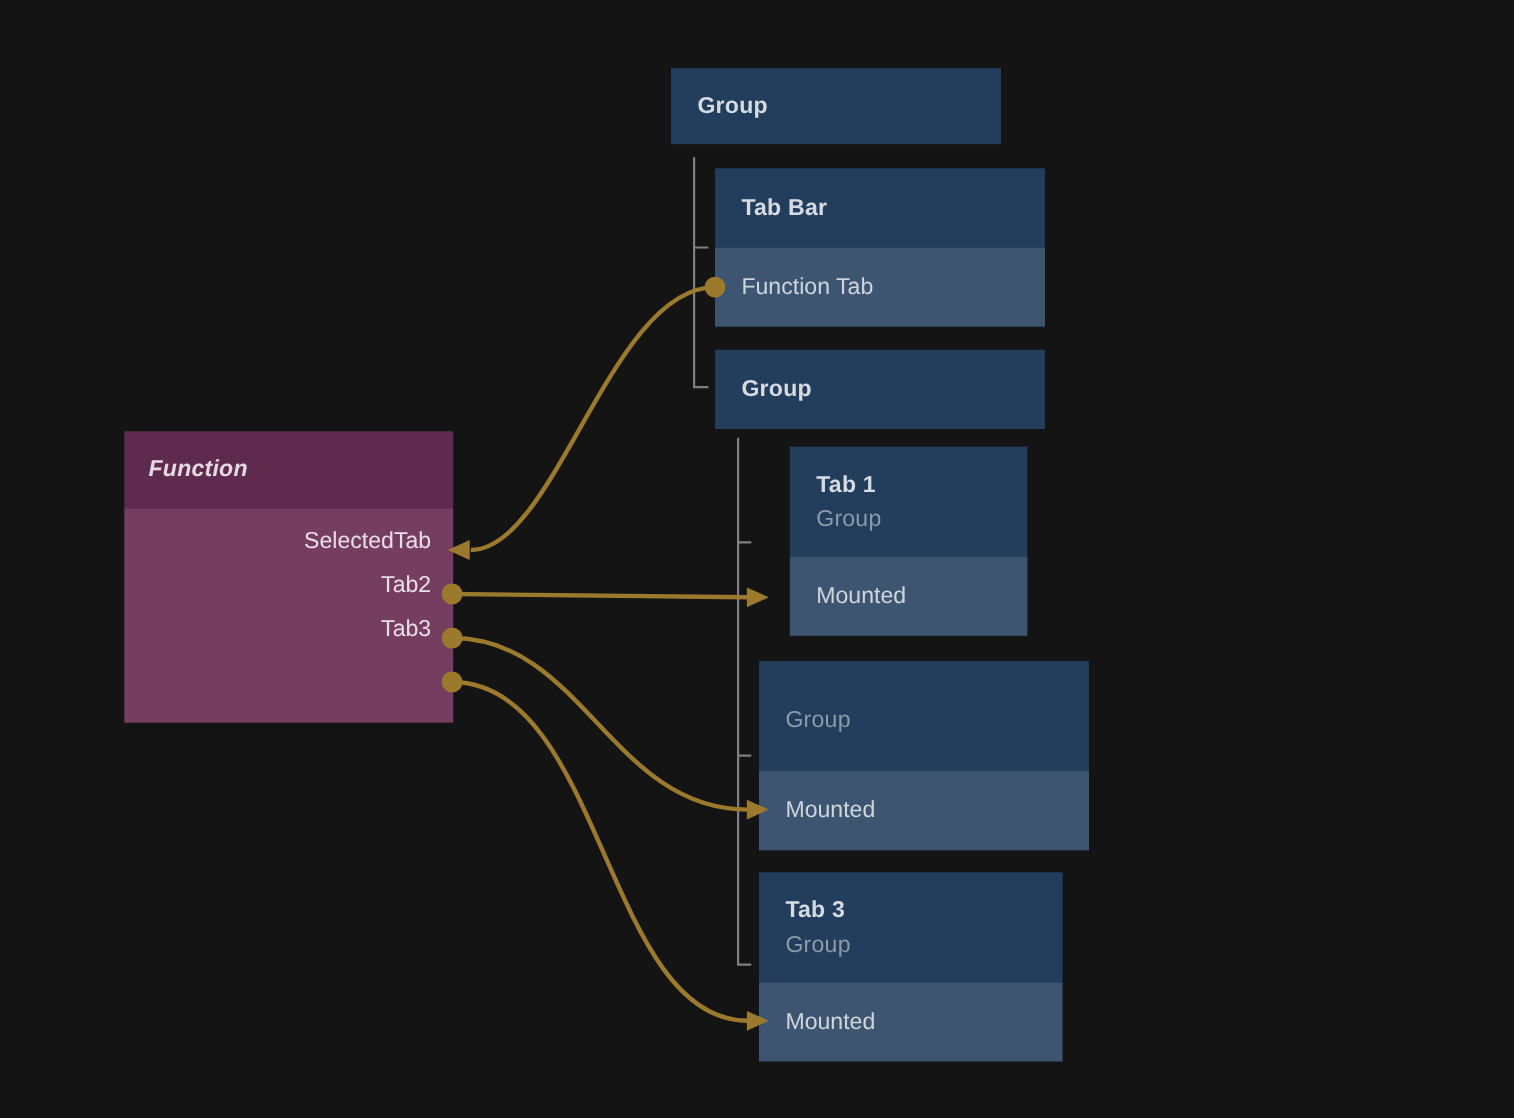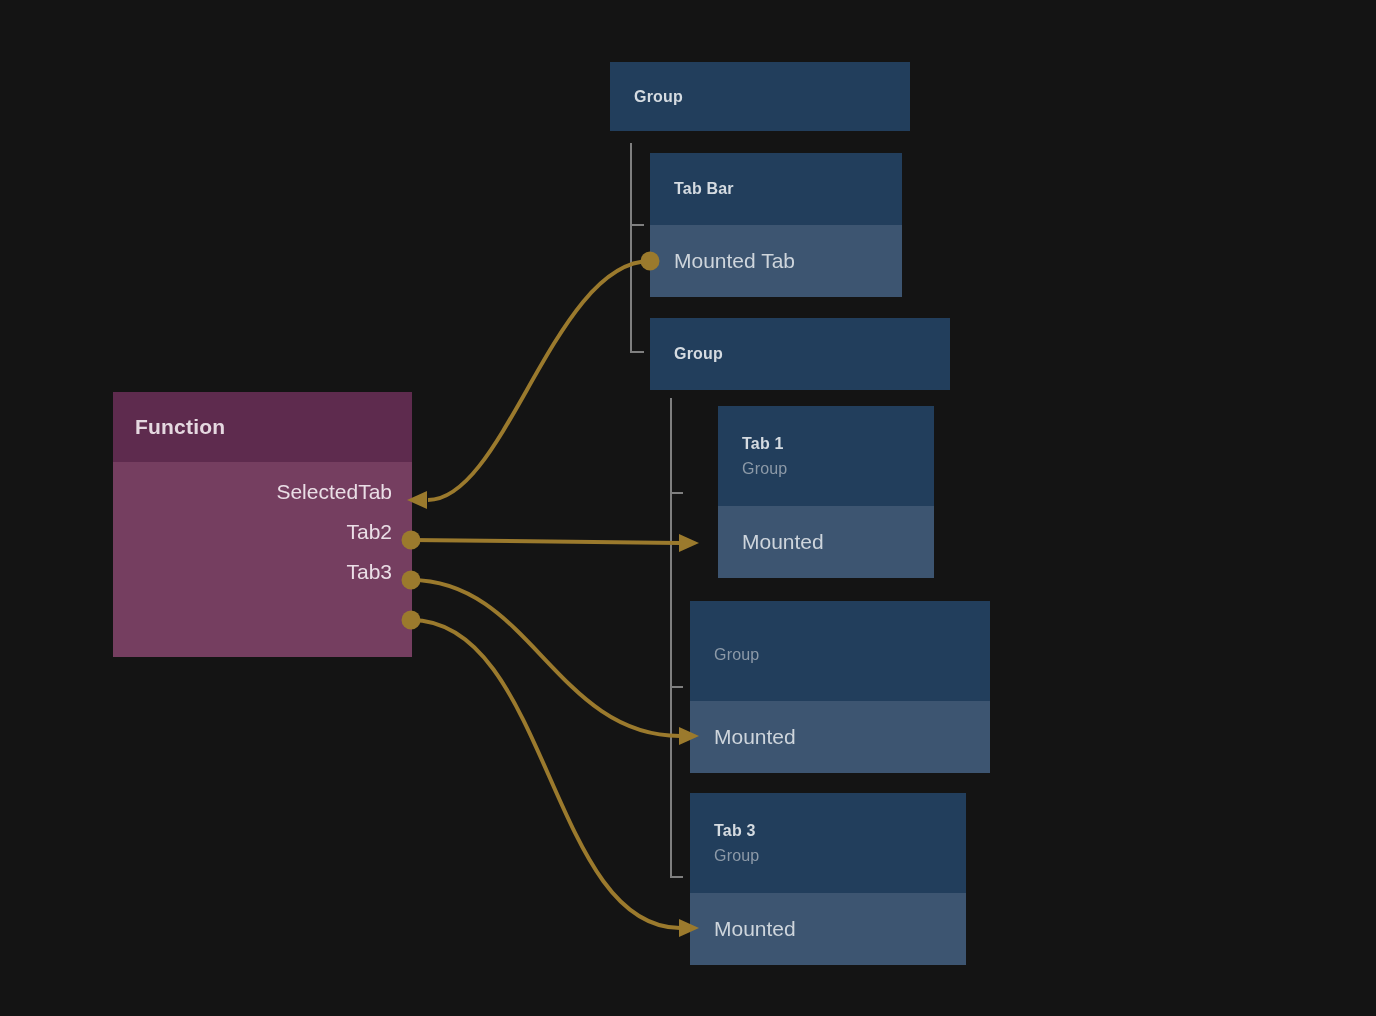--- a/index.html
+++ b/index.html
@@ -6,47 +6,47 @@
   #canvas{
     position:relative;width:1376px;height:1016px;overflow:hidden;
     background:#141414;
     font-family:"Liberation Sans", sans-serif;
     -webkit-font-smoothing:antialiased;
   }
   .node{position:absolute;box-sizing:border-box;}
   .hdr{
     display:flex;flex-direction:column;justify-content:center;
     padding-left:24px;box-sizing:border-box;
-    background:#223e5c;color:#d5dbe1;font-size:16px;font-weight:700;
+    background:#223e5c;color:#d5dbe1;font-size:21px;font-weight:700;
     letter-spacing:.2px;
   }
   .hdr .sub{color:#8d9aa8;font-weight:400;margin-top:7px;}
   .rowitem{
     display:flex;align-items:center;padding-left:24px;box-sizing:border-box;
     background:#3d5571;color:#ced5dc;font-size:21px;font-weight:400;
   }
   
   .n-group-top{left:610px;top:62px;width:300px;height:69px;}
   .n-group-top .hdr{height:69px;}
-  .n-tabbar{left:650px;top:153px;width:252px;height:144px;}
+  .n-tabbar{left:650px;top:153px;width:300px;height:144px;}
   .n-tabbar .hdr{height:72px;}
   .n-tabbar .rowitem{height:72px;}
   .n-group-inner{left:650px;top:318px;width:300px;height:72px;}
   .n-group-inner .hdr{height:72px;}
   .n-tab1{left:690px;top:406px;width:244px;padding-left:28px;}
   .n-tab2{left:690px;top:601px;width:300px;}
   .n-tab3{left:690px;top:793px;width:276px;}
   .tabnode .hdr{height:100px;}
   .tabnode .rowitem{height:72px;}
   
   .n-function{left:113px;top:392px;width:299px;height:265px;}
   .n-function .fhdr{
     height:70px;display:flex;align-items:center;padding-left:22px;
     box-sizing:border-box;background:#5e2b4e;color:#e5d8e0;
-    font-size:21px;font-weight:700;letter-spacing:.2px;
+    font-size:21px;font-weight:700;letter-spacing:.2px;font-style:italic;
   }
   .n-function .fbody{
     height:195px;background:#753e60;box-sizing:border-box;
     display:flex;flex-direction:column;padding-top:10px;
   }
   .fport{
     height:40px;display:flex;align-items:center;justify-content:flex-end;
     padding-right:20px;color:#eadee6;font-size:21px;font-weight:400;
   }
   svg.overlay{position:absolute;left:0;top:0;pointer-events:none;}
@@ -61,21 +61,21 @@
     <div class="hdr">
       <span>Group</span>
     </div>
   </div>
 
   <div class="node n-tabbar">
     <div class="hdr">
       <span>Tab Bar</span>
     </div>
     <div class="rowitem">
-      <span>Mounted Tab</span>
+      <span>Function Tab</span>
     </div>
   </div>
 
   <div class="node n-group-inner">
     <div class="hdr">
       <span>Group</span>
     </div>
   </div>
 
   <div class="node tabnode n-tab1">

